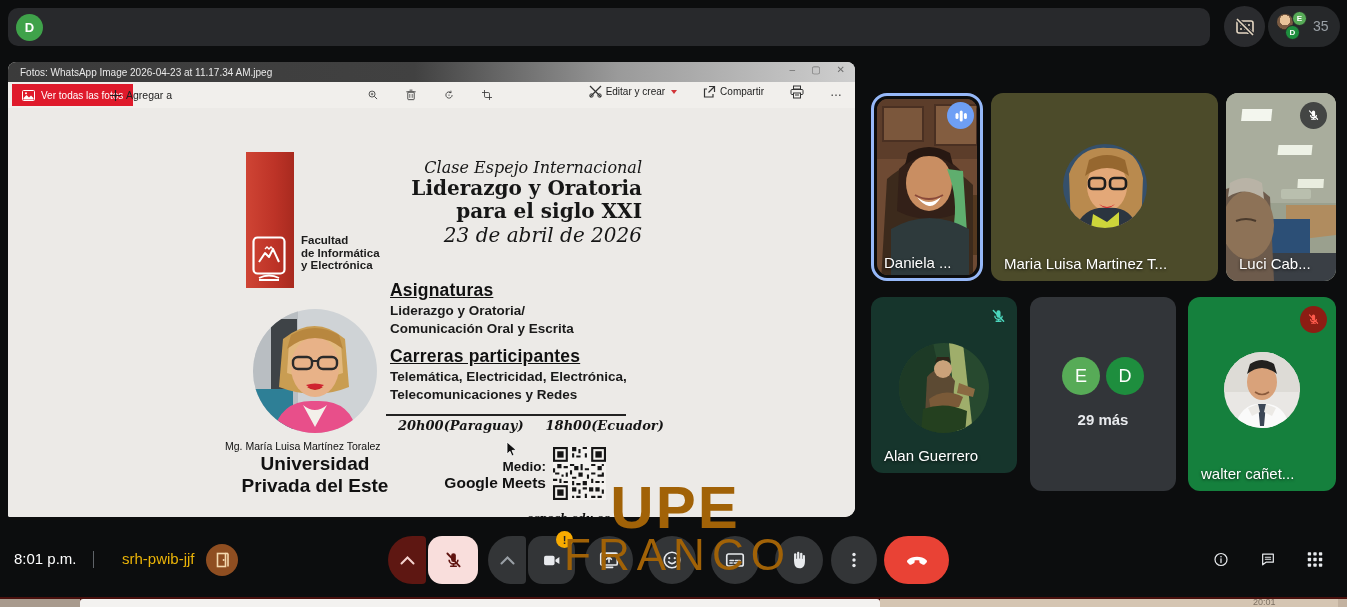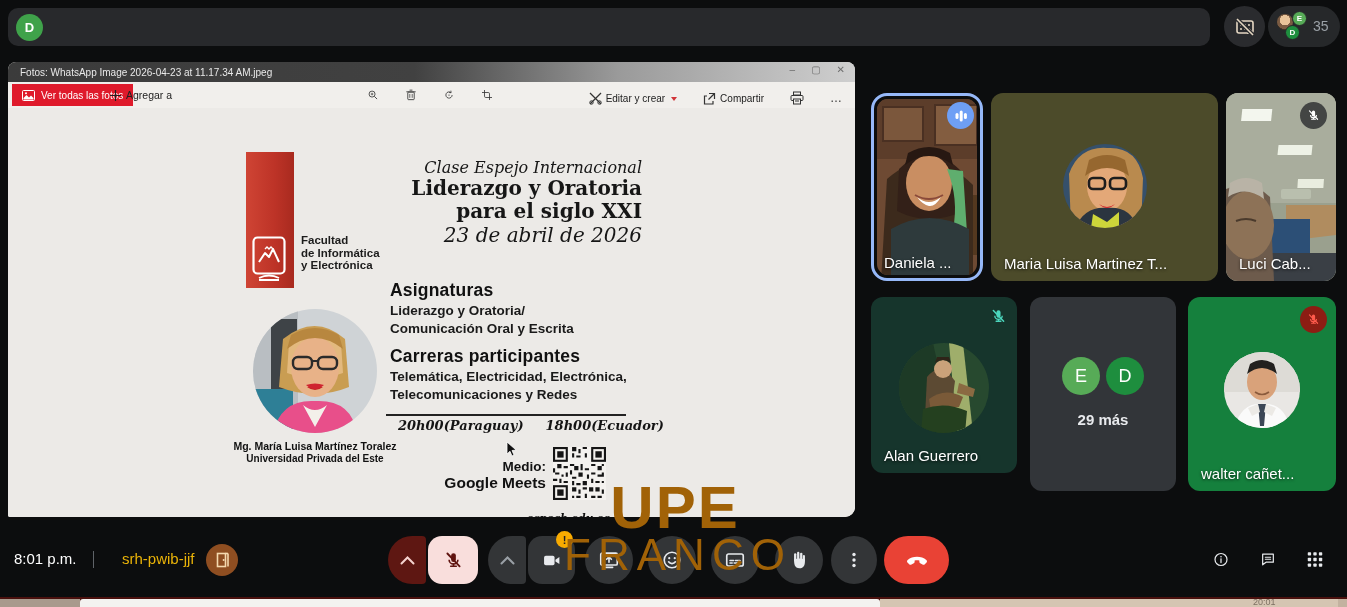--- a/index.html
+++ b/index.html
@@ -30,45 +30,45 @@
     background:linear-gradient(90deg,#3b3b3b 0%,#414141 48%,#9a9a9a 72%,#cfcfcf 100%);
     display:flex;align-items:center;}
   .ph-title-text{color:#e9e9e9;font-size:10px;margin-left:12px;}
   .ph-ctrls{position:absolute;right:10px;top:2px;display:flex;gap:16px;color:#6e6e6e;font-size:10px;}
   .ph-toolbar{position:absolute;left:0;top:20px;width:100%;height:26px;background:#f1efec;display:flex;align-items:center;}
   .ph-redbtn{position:absolute;left:4px;top:2px;height:22px;background:#df1a2b;color:#fff;font-size:10px;
     display:flex;align-items:center;gap:6px;padding:0 10px;border:none;}
   .ph-add{position:absolute;left:96px;top:2px;height:22px;display:flex;align-items:center;gap:5px;
     font-size:10.5px;color:#222;background:none;border:none;}
   .tool-ic{position:absolute;top:3px;width:22px;height:20px;display:flex;align-items:center;justify-content:center;background:none;border:none;}
-  .ph-right{position:absolute;right:6px;top:2px;height:22px;display:flex;align-items:flex-end;gap:14px;font-size:10px;color:#222;}
+  .ph-right{position:absolute;right:6px;top:2px;height:22px;display:flex;align-items:flex-start;gap:14px;font-size:10px;color:#222;}
   .ph-right .grp{display:flex;align-items:center;gap:4px;background:none;border:none;font-size:10px;color:#222;}
   .caret-red{width:0;height:0;border-left:3.5px solid transparent;border-right:3.5px solid transparent;border-top:4.5px solid #d13438;margin-left:2px;}
   .ellipsis{font-size:12px;color:#333;letter-spacing:1px;}
 
   .canvas{position:absolute;left:0;top:46px;width:847px;height:409px;background:#eceae7;}
   .banner{position:absolute;left:238px;top:44px;width:48px;height:136px;
     background:linear-gradient(90deg,#cf4434 0%,#bd3327 60%,#a82a1f 100%);}
   .logo-box{position:absolute;left:6px;top:84px;width:34px;height:46px;}
   .faculty{position:absolute;left:293px;top:126px;color:#1c1c1c;font-size:11.5px;font-weight:700;line-height:12.5px;}
   .f-title{position:absolute;left:300px;top:50px;width:334px;text-align:right;color:#161616;
     font-family:"DejaVu Serif",serif;}
   .f-kicker{font-size:16px;font-style:italic;}
   .f-big{font-size:20px;font-weight:700;line-height:23px;}
   .f-date{font-size:20px;font-style:italic;line-height:25px;}
-  .fly-h{position:absolute;color:#111;font-size:17.5px;font-weight:700;letter-spacing:.2px;}
+  .fly-h{position:absolute;color:#111;font-size:17.5px;font-weight:700;letter-spacing:.2px;text-decoration:underline;}
   .fly-t{position:absolute;color:#1a1a1a;font-size:13.5px;font-weight:600;line-height:18px;}
   .sched-line{position:absolute;left:378px;top:306px;width:240px;height:1.5px;background:#222;}
   .sched{position:absolute;left:390px;top:310px;font-family:"DejaVu Serif",serif;font-style:italic;
     font-weight:700;font-size:13px;color:#141414;display:flex;gap:22px;}
   .portrait{position:absolute;left:245px;top:201px;width:124px;height:124px;border-radius:50%;overflow:hidden;}
-  .speaker{position:absolute;left:217px;top:332px;width:180px;text-align:center;color:#111;
-    font-size:10.5px;font-weight:700;}
+  .speaker{position:absolute;left:217px;top:332px;width:180px;color:#111;
+    font-size:10.5px;font-weight:400;}
   .univ{position:absolute;left:217px;top:345px;width:180px;text-align:center;color:#111;
-    font-size:10px;font-weight:700;}
+    font-size:19px;font-weight:700;}
   .medio{position:absolute;left:390px;top:351px;width:148px;text-align:right;color:#111;font-weight:700;}
   .medio .m1{font-size:13.5px;}
   .medio .m2{font-size:15.5px;}
   .qr{position:absolute;left:545px;top:339px;width:53px;height:53px;}
   .espoch{position:absolute;left:470px;top:404px;width:132px;text-align:right;color:#111;
     font-family:"DejaVu Serif",serif;font-style:italic;font-weight:700;font-size:10.5px;}
 
   
   .tile{position:absolute;border-radius:12px;overflow:hidden;}
   .plabel{position:absolute;left:13px;bottom:9px;color:#fff;font-size:15px;font-weight:500;

